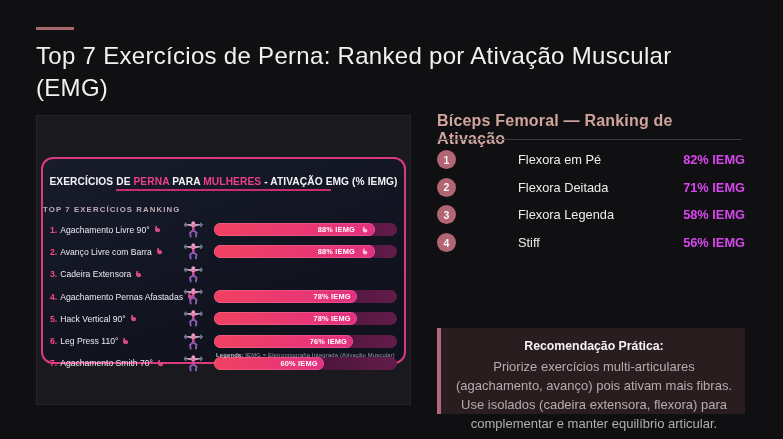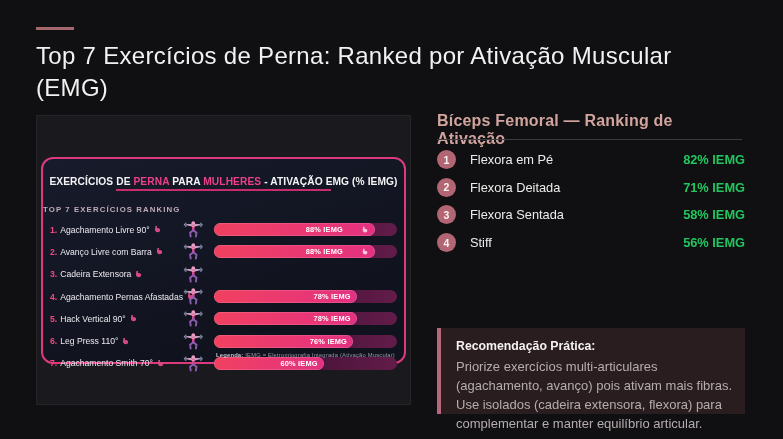--- a/index.html
+++ b/index.html
@@ -51,21 +51,21 @@
   .crow-illu { width:42px; display:flex; justify-content:center; flex:none; }
   .crow-illu svg { height:19px; width:auto; }
   .crow-bar {
     flex:1; position:relative; height:13px; border-radius:7px;
     background:linear-gradient(90deg,#8b2559 0%, #4a143b 55%, #631c49 100%);
   }
   .crow-fill {
     position:absolute; left:0; top:0; bottom:0; border-radius:7px;
     background:linear-gradient(90deg,#f04160 0%, #e43181 100%);
     box-shadow:inset 0 0 0 0.5px rgba(255,255,255,0.25);
-    display:flex; align-items:center; justify-content:flex-end; gap:18px;
+    display:flex; align-items:center; justify-content:flex-end; gap:6px;
     padding-right:6px; color:#fff; font-size:7.4px; font-weight:700; letter-spacing:0.2px;
     white-space:nowrap;
   }
   .crow-fill .end-ico { width:8px; height:8px; opacity:0.85; }
   .c-legend {
     position:absolute; right:9px; bottom:4px;
     font-size:5.8px; color:#9a98a6; letter-spacing:0.2px;
   }
   .c-legend b { color:#c6c4cf; }
 
@@ -75,28 +75,29 @@
     font-size:16px; font-weight:700; color:#d1a49d; letter-spacing:0.2px;
   }
   .heading-divider { position:absolute; left:437px; top:139px; width:305px; height:1px; background:#3b3b40; }
   .ranking { position:absolute; left:437px; top:146px; width:308px; }
   .ritem { height:27.6px; display:flex; align-items:center; }
   .rbadge {
     width:19px; height:19px; border-radius:50%; background:#b26673; flex:none;
     color:#fbf3f3; font-size:10.5px; font-weight:700;
     display:flex; align-items:center; justify-content:center; margin-right:14px;
   }
-  .rlabel { font-size:12.8px; color:#eeeceb; }
-  .rvalue { margin-left:auto; font-size:12.8px; font-weight:700; color:#22c55e; }
+  .rlabel { font-size:12.8px; color:#eeeceb;margin-left:48px; }
+  .rvalue { margin-left:auto; font-size:12.8px; font-weight:700; color:#d946ef; }
 
   
   .reco {
     position:absolute; left:437px; top:328px; width:308px; height:86px;
     background:#291d20; border-left:4px solid #b5677c;
     padding:11px 13px 8px 15px;
+    text-align:center;
   }
   .reco-title { font-size:12.3px; font-weight:700; color:#f6f2f2; margin-bottom:5px; }
   .reco-body { font-size:13px; color:#b5adad; line-height:1.46; }
 </style>
 </head>
 <body>
 
 <div class="accent-line"></div>
 
 <h1 class="page-title">Top 7 Exercícios de Perna: Ranked por Ativação Muscular (EMG)</h1>
@@ -303,21 +304,21 @@
       <span class="rlabel">Flexora em Pé</span>
       <span class="rvalue">82% IEMG</span>
     </div>
     <div class="ritem">
       <span class="rbadge">2</span>
       <span class="rlabel">Flexora Deitada</span>
       <span class="rvalue">71% IEMG</span>
     </div>
     <div class="ritem">
       <span class="rbadge">3</span>
-      <span class="rlabel">Flexora Sentada</span>
+      <span class="rlabel">Flexora Legenda</span>
       <span class="rvalue">58% IEMG</span>
     </div>
     <div class="ritem">
       <span class="rbadge">4</span>
       <span class="rlabel">Stiff</span>
       <span class="rvalue">56% IEMG</span>
     </div>
   </div>
 
 <div class="reco">

